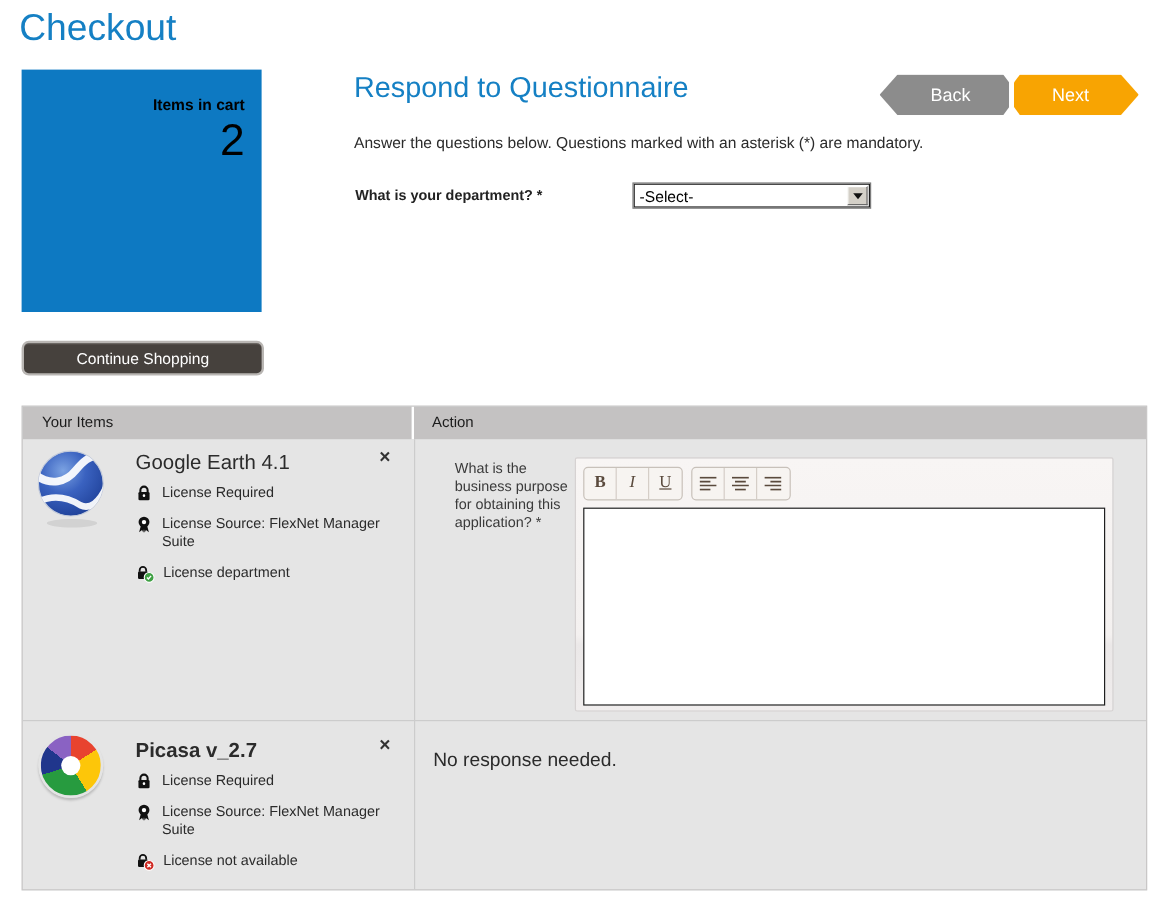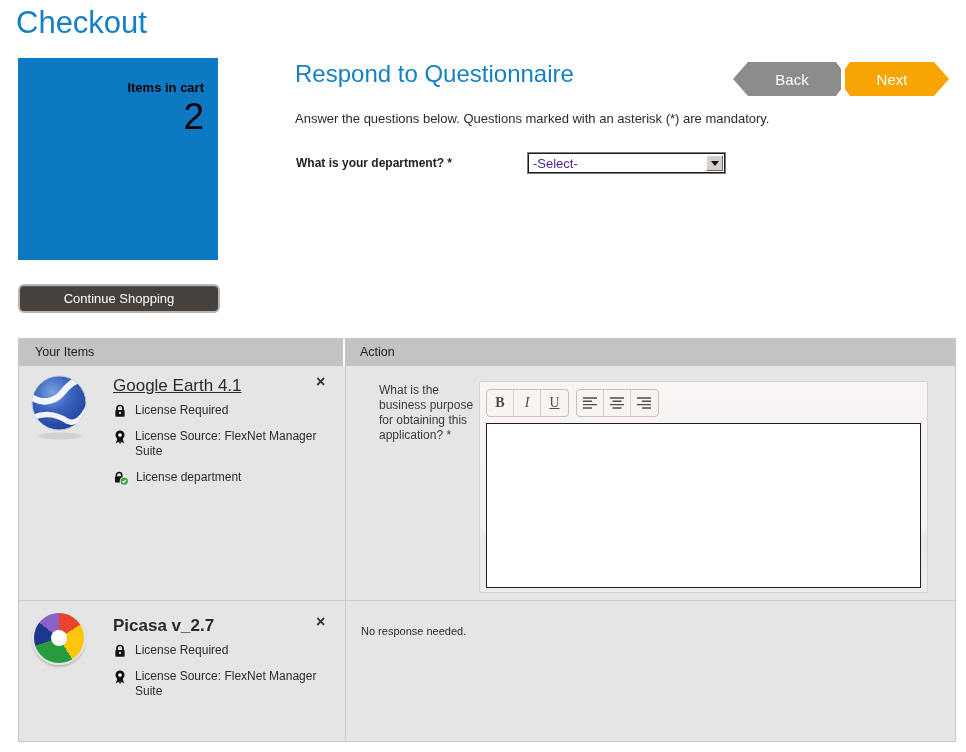--- a/index.html
+++ b/index.html
@@ -31,21 +31,21 @@
   }
   .dept-label {
     position:absolute; left:296px; top:156px; font-size:12px; color:#222; font-weight:600;
   }
   
   .dept-select {
     position:absolute; left:528px; top:153px; width:197px; height:20px;
     background:#fff; border:1px solid #1c1c1c; outline:1px solid #7c7c7c;
     display:flex; align-items:center; cursor:default;
   }
-  .dept-select .sel-text { flex:1; font-size:13px; padding-left:4px; color:#4c1d95; }
+  .dept-select .sel-text { flex:1; font-size:13px; padding-left:4px; color:#000000; }
   .sel-arrow-btn {
     width:17px; height:16px; margin-right:1px; background:#d4d0c8;
     border-top:1px solid #fff; border-left:1px solid #fff;
     border-right:1px solid #6b6b6b; border-bottom:1px solid #6b6b6b;
     display:flex; align-items:center; justify-content:center;
   }
   .sel-arrow-btn .tri {
     width:0; height:0; border-left:4px solid transparent; border-right:4px solid transparent;
     border-top:5px solid #111;
   }
@@ -87,21 +87,21 @@
 
   .abs { position:absolute; }
   .app-title { font-size:17px; color:#2b2b2b; }
   .close-x { font-size:16px; font-weight:700; color:#333; line-height:14px; cursor:pointer; }
   .lic-list { width:208px; }
   .lic-item { display:flex; gap:7px; font-size:12px; color:#2b2b2b; line-height:15px; }
   .lic-item + .lic-item { margin-top:7px; }
   .lic-icon { flex:0 0 15px; padding-top:1px; }
 
   .action-question { width:102px; font-size:12px; line-height:15px; color:#3a3a3a; }
-  .no-response { font-size:11px; color:#2b2b2b; }
+  .no-response { font-size:16px; color:#2b2b2b; }
 
   
   .editor {
     width:449px; height:212px;
     border:1px solid #d6d2d2; border-radius:2px;
     background:linear-gradient(#f8f5f4 0%, #f4f1f0 70%, #ebe8e8 74%, #f0eded 100%);
   }
   .editor-toolbar { display:flex; gap:7px; padding:7px 0 5px 6px; }
   .btn-group {
     display:inline-flex; border:1px solid #c8c1ba; border-radius:4px; overflow:hidden;
@@ -191,21 +191,21 @@
           </clipPath>
       </defs>
       <ellipse cx="31" cy="64" rx="21" ry="3.6" fill="#d2d2d2"></ellipse>
       <circle cx="30" cy="31" r="27" fill="url(#ge)" stroke="#c2cada" stroke-width="1"></circle>
       <g clip-path="url(#gclip)">
         <path d="M1 24 C13 33 26 30 34 20 C39 14 46 6 56 8" stroke="#fff" stroke-width="6.5" fill="none" stroke-linecap="round" opacity="0.93"></path>
         <path d="M3 46 C18 39 30 44 38 49 C46 53 54 46 59 35" stroke="#fff" stroke-width="5.5" fill="none" stroke-linecap="round" opacity="0.93"></path>
       </g>
     </svg>
   </div>
-  <div class="abs app-title" style="left:94px; top:37px;text-decoration:underline;">Google Earth 4.1</div>
+  <div class="abs app-title" style="left:94px; top:37px;">Google Earth 4.1</div>
   <div class="abs close-x" style="left:297px; top:36px;">×</div>
   <div class="abs lic-list" style="left:94px; top:64px;">
     <div class="lic-item">
       <span class="lic-icon">
         <svg width="14" height="14" viewBox="0 0 13 13">
           <path d="M3.7 5.6 V4.2 a2.8 2.8 0 0 1 5.6 0 V5.6" fill="none" stroke="#111" stroke-width="1.6"></path>
           <rect x="2.2" y="5.5" width="8.6" height="6.4" rx="1" fill="#111"></rect>
           <circle cx="6.5" cy="8.4" r="1" fill="#fff"></circle>
         </svg>
       </span>
@@ -294,16 +294,27 @@
       <span class="lic-icon">
         <svg width="14" height="14" viewBox="0 0 13 13">
           <path d="M4.3 6.8 L2.7 12.5 L5 10.9 L6 13 L6.9 8 Z" fill="#111"></path>
           <path d="M8.7 6.8 L10.3 12.5 L8 10.9 L7 13 L6.1 8 Z" fill="#111"></path>
           <circle cx="6.5" cy="4.7" r="4.2" fill="#111"></circle>
           <circle cx="6.5" cy="4.7" r="1.7" fill="#fff"></circle>
         </svg>
       </span>
       <span>License Source: FlexNet Manager Suite</span>
     </div>
+    <div class="lic-item" style="margin-top:11px;">
+      <span class="lic-icon">
+        <svg width="16" height="15" viewBox="0 0 16 15">
+          <path d="M3.4 5.4 V4.1 a2.7 2.7 0 0 1 5.4 0 V5.4" fill="none" stroke="#111" stroke-width="1.5"></path>
+          <rect x="2" y="5.3" width="8.2" height="6.2" rx="1" fill="#111"></rect>
+          <circle cx="11.3" cy="10.2" r="4.1" fill="#cf2b24" stroke="#fff" stroke-width="0.9"></circle>
+          <path d="M9.8 8.7 l3 3 M12.8 8.7 l-3 3" fill="none" stroke="#fff" stroke-width="1.2"></path>
+        </svg>
+      </span>
+      <span>License not available</span>
+    </div>
   </div>
 
   <div class="abs no-response" style="left:342px; top:286px;">No response needed.</div>
 </div>
 
 </body></html>

